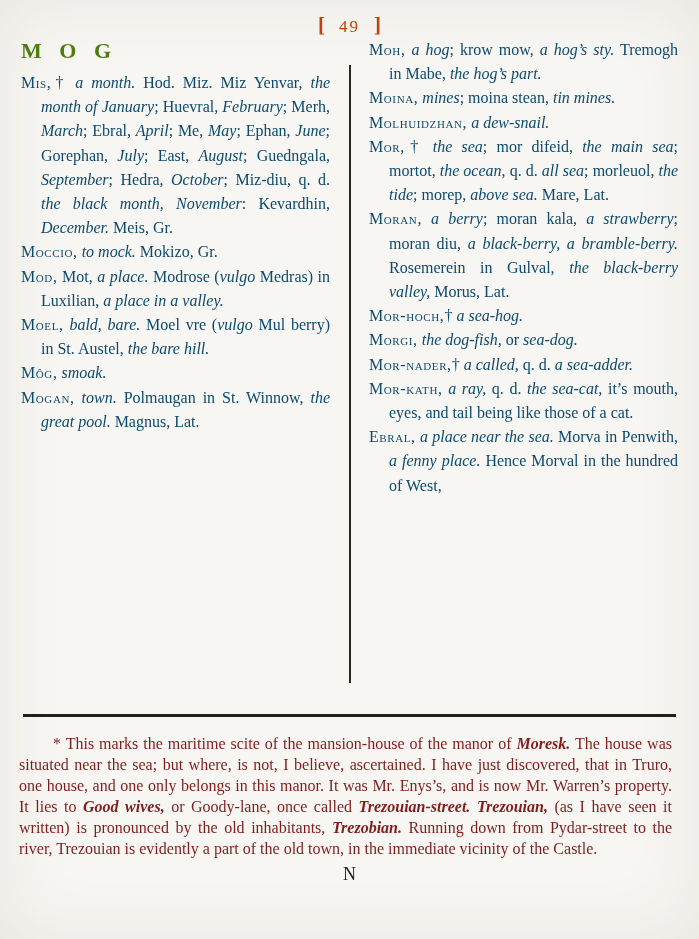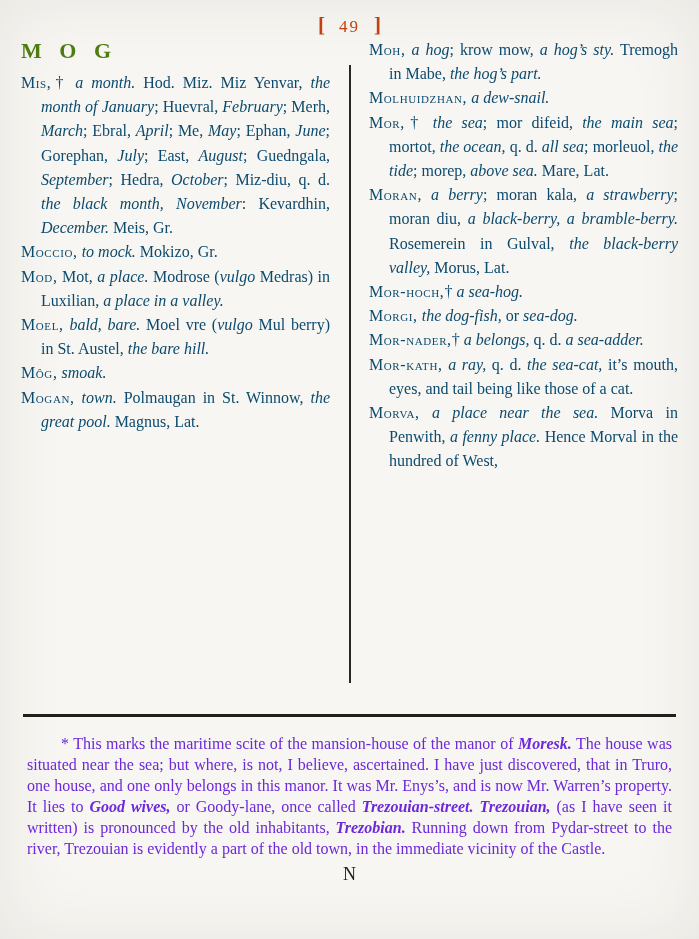--- a/index.html
+++ b/index.html
@@ -62,26 +62,26 @@
   .seg-sc { font-variant: small-caps; letter-spacing: 0.6px; }
   .seg-i  { font-style: italic; }
   .seg-bi { font-style: italic; font-weight: bold; }
 
   .footnote-rule {
     height: 3px;
     background: #211f19;
     margin: 14px 23px 0 23px;
   }
   .footnote {
-    margin: 17px 27px 0 27px;
+    margin: 17px 27px 0 19px;
     font-size: 16px;
     line-height: 20.9px;
     text-align: justify;
     text-indent: 34px;
-    color: #6d28d9;
+    color: #7f1d1d;
   }
   .signature {
     text-align: center;
     font-size: 18px;
     margin-top: 5px;
     color: #23211b;
   }
 </style>
 </head>
 <body>
@@ -101,28 +101,29 @@
           <p class="entry"><span class="seg-sc">Mod,</span><span class="seg-r"> Mot, </span><span class="seg-i">a place.</span><span class="seg-r"> Modrose (</span><span class="seg-i">vulgo</span><span class="seg-r"> Medras) in Luxilian, </span><span class="seg-i">a place in a valley.</span></p>
           <p class="entry"><span class="seg-sc">Moel,</span><span class="seg-i"> bald, bare.</span><span class="seg-r"> Moel vre (</span><span class="seg-i">vulgo</span><span class="seg-r"> Mul berry) in St. Austel, </span><span class="seg-i">the bare hill.</span></p>
           <p class="entry"><span class="seg-sc">Môg,</span><span class="seg-i"> smoak.</span></p>
           <p class="entry"><span class="seg-sc">Mogan,</span><span class="seg-i"> town.</span><span class="seg-r"> Polmaugan in St. Winnow, </span><span class="seg-i">the great pool.</span><span class="seg-r"> Magnus, Lat.</span></p>
         </div>
     </div>
     <div class="divider"></div>
     <div class="col">
       <div>
           <p class="entry"><span class="seg-sc">Moh,</span><span class="seg-i"> a hog</span><span class="seg-r">; krow mow, </span><span class="seg-i">a hog’s sty.</span><span class="seg-r"> Tremogh in Mabe, </span><span class="seg-i">the hog’s part.</span></p>
+          <p class="entry"><span class="seg-sc">Moina,</span><span class="seg-i"> mines</span><span class="seg-r">; moina stean, </span><span class="seg-i">tin mines.</span></p>
           <p class="entry"><span class="seg-sc">Molhuidzhan,</span><span class="seg-i"> a dew-snail.</span></p>
           <p class="entry"><span class="seg-sc">Mor,</span><span class="seg-r">† </span><span class="seg-i">the sea</span><span class="seg-r">; mor difeid, </span><span class="seg-i">the main sea</span><span class="seg-r">; mortot, </span><span class="seg-i">the ocean</span><span class="seg-r">, q. d. </span><span class="seg-i">all sea</span><span class="seg-r">; morleuol, </span><span class="seg-i">the tide</span><span class="seg-r">; morep, </span><span class="seg-i">above sea.</span><span class="seg-r"> Mare, Lat.</span></p>
           <p class="entry"><span class="seg-sc">Moran,</span><span class="seg-i"> a berry</span><span class="seg-r">; moran kala, </span><span class="seg-i">a strawberry</span><span class="seg-r">; moran diu, </span><span class="seg-i">a black-berry, a bramble-berry.</span><span class="seg-r"> Rosemerein in Gulval, </span><span class="seg-i">the black-berry valley,</span><span class="seg-r"> Morus, Lat.</span></p>
           <p class="entry"><span class="seg-sc">Mor-hoch,</span><span class="seg-r">† </span><span class="seg-i">a sea-hog.</span></p>
           <p class="entry"><span class="seg-sc">Morgi,</span><span class="seg-i"> the dog-fish,</span><span class="seg-r"> or </span><span class="seg-i">sea-dog.</span></p>
-          <p class="entry"><span class="seg-sc">Mor-nader,</span><span class="seg-r">† </span><span class="seg-i">a belongs,</span><span class="seg-r"> q. d. </span><span class="seg-i">a sea-adder.</span></p>
+          <p class="entry"><span class="seg-sc">Mor-nader,</span><span class="seg-r">† </span><span class="seg-i">a called,</span><span class="seg-r"> q. d. </span><span class="seg-i">a sea-adder.</span></p>
           <p class="entry"><span class="seg-sc">Mor-kath,</span><span class="seg-i"> a ray,</span><span class="seg-r"> q. d. </span><span class="seg-i">the sea-cat,</span><span class="seg-r"> it’s mouth, eyes, and tail being like those of a cat.</span></p>
-          <p class="entry"><span class="seg-sc">Morva,</span><span class="seg-i"> a place near the sea.</span><span class="seg-r"> Morva in Penwith, </span><span class="seg-i">a fenny place.</span><span class="seg-r"> Hence Morval in the hundred of West,</span></p>
+          <p class="entry"><span class="seg-sc">Ebral,</span><span class="seg-i"> a place near the sea.</span><span class="seg-r"> Morva in Penwith, </span><span class="seg-i">a fenny place.</span><span class="seg-r"> Hence Morval in the hundred of West,</span></p>
         </div>
     </div>
   </div>
 
   <div class="footnote-rule"></div>
 
   <p class="footnote"><span class="seg-r">* This marks the maritime scite of the mansion-house of the manor of </span><span class="seg-bi">Moresk.</span><span class="seg-r"> The house was situated near the sea; but where, is not, I believe, ascertained. I have just discovered, that in Truro, one house, and one only belongs in this manor. It was Mr. Enys’s, and is now Mr. Warren’s property. It lies to </span><span class="seg-bi">Good wives,</span><span class="seg-r"> or Goody-lane, once called </span><span class="seg-bi">Trezouian-street.</span><span class="seg-r"> </span><span class="seg-bi">Trezouian,</span><span class="seg-r"> (as I have seen it written) is pronounced by the old inhabitants, </span><span class="seg-bi">Trezobian.</span><span class="seg-r"> Running down from Pydar-street to the river, Trezouian is evidently a part of the old town, in the immediate vicinity of the Castle.</span></p>
 
   <div class="signature">N</div>
 

